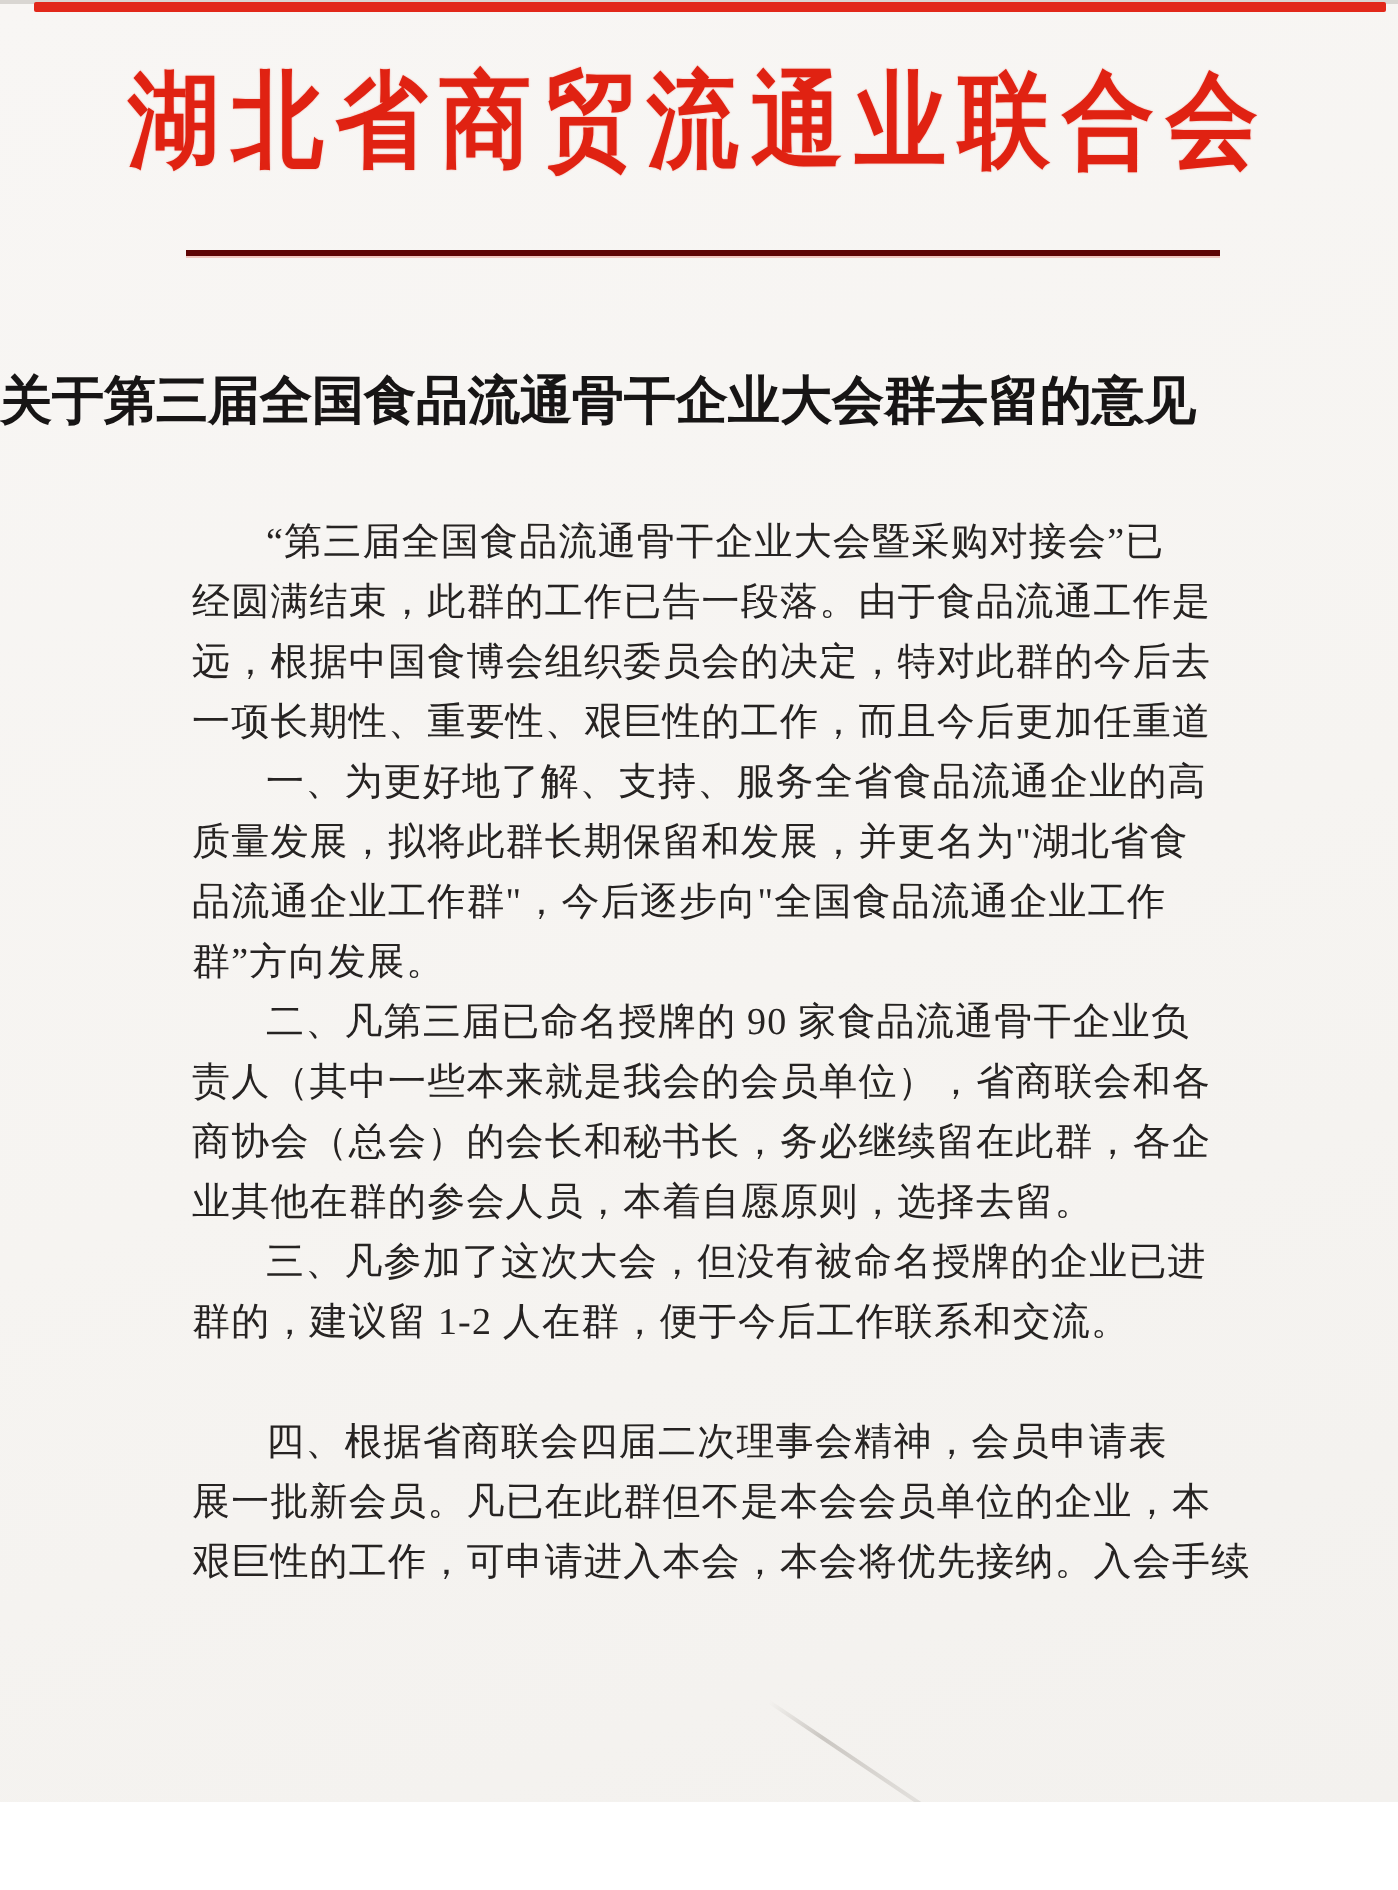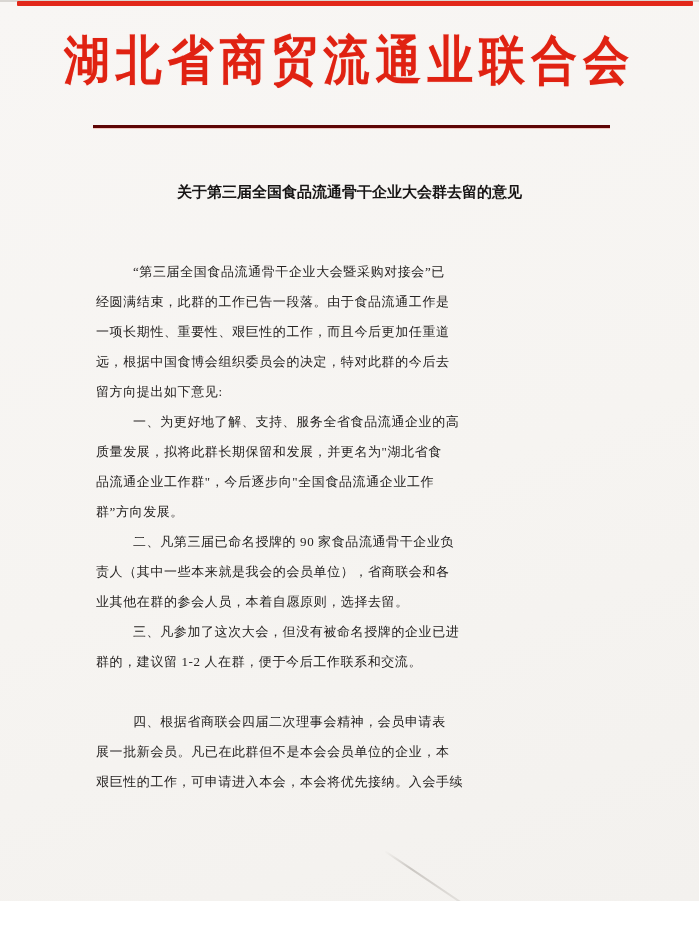--- a/index.html
+++ b/index.html
@@ -29,27 +29,27 @@
     white-space:nowrap;
     text-shadow:0 0 1px rgba(224,34,18,.4);
   }
   .head-rule{
     position:absolute;top:125px;left:93px;width:517px;height:3px;
     background:#5e0505;
     box-shadow:0 1px 0 rgba(235,160,150,.55);
   }
   .doc-title{
     position:absolute;top:183px;left:0;width:100%;
-    text-align:center;
-    font-size:15px;font-weight:bold;color:#171515;
+    text-align:left;
+    font-size:26px;font-weight:bold;color:#171515;
     letter-spacing:0px;white-space:nowrap;
   }
   .doc-body{
     position:absolute;top:257px;left:96px;width:516px;
-    font-size:13px;line-height:30px;color:#262322;
+    font-size:19px;line-height:30px;color:#262322;
     letter-spacing:0.6px;
   }
   .body-line{white-space:nowrap;height:30px;}
   .body-line.indent{padding-left:37px;}
   .body-line.blank{height:30px;}
   
   .crease{
     position:absolute;top:850px;left:385px;width:160px;height:2px;
     background:linear-gradient(90deg,rgba(125,118,110,0) 0%,rgba(125,118,110,.35) 20%,rgba(125,118,110,.15) 55%,rgba(125,118,110,.35) 80%,rgba(125,118,110,0) 100%);
     transform:rotate(34deg);transform-origin:left top;
@@ -65,29 +65,29 @@
 
   <div class="org-name">湖北省商贸流通业联合会</div>
 
   <div class="head-rule"></div>
 
   <div class="doc-title">关于第三届全国食品流通骨干企业大会群去留的意见</div>
 
   <div class="doc-body">
       <div class="body-line indent">“第三届全国食品流通骨干企业大会暨采购对接会”已</div>
       <div class="body-line">经圆满结束，此群的工作已告一段落。由于食品流通工作是</div>
+      <div class="body-line">远，根据中国食博会组织委员会的决定，特对此群的今后去</div>
       <div class="body-line">一项长期性、重要性、艰巨性的工作，而且今后更加任重道</div>
-      <div class="body-line">远，根据中国食博会组织委员会的决定，特对此群的今后去</div>
-      <div class="body-line">留方向提出如下意见:</div>
       <div class="body-line indent">一、为更好地了解、支持、服务全省食品流通企业的高</div>
       <div class="body-line">质量发展，拟将此群长期保留和发展，并更名为"湖北省食</div>
       <div class="body-line">品流通企业工作群"，今后逐步向"全国食品流通企业工作</div>
       <div class="body-line">群”方向发展。</div>
       <div class="body-line indent">二、凡第三届已命名授牌的 90 家食品流通骨干企业负</div>
       <div class="body-line">责人（其中一些本来就是我会的会员单位），省商联会和各</div>
+      <div class="body-line">商协会（总会）的会长和秘书长，务必继续留在此群，各企</div>
       <div class="body-line">业其他在群的参会人员，本着自愿原则，选择去留。</div>
       <div class="body-line indent">三、凡参加了这次大会，但没有被命名授牌的企业已进</div>
       <div class="body-line">群的，建议留 1-2 人在群，便于今后工作联系和交流。</div>
       <div class="body-line blank"></div>
       <div class="body-line indent">四、根据省商联会四届二次理事会精神，会员申请表</div>
       <div class="body-line">展一批新会员。凡已在此群但不是本会会员单位的企业，本</div>
       <div class="body-line">艰巨性的工作，可申请进入本会，本会将优先接纳。入会手续</div>
     </div>
 
   <div class="crease"></div>

